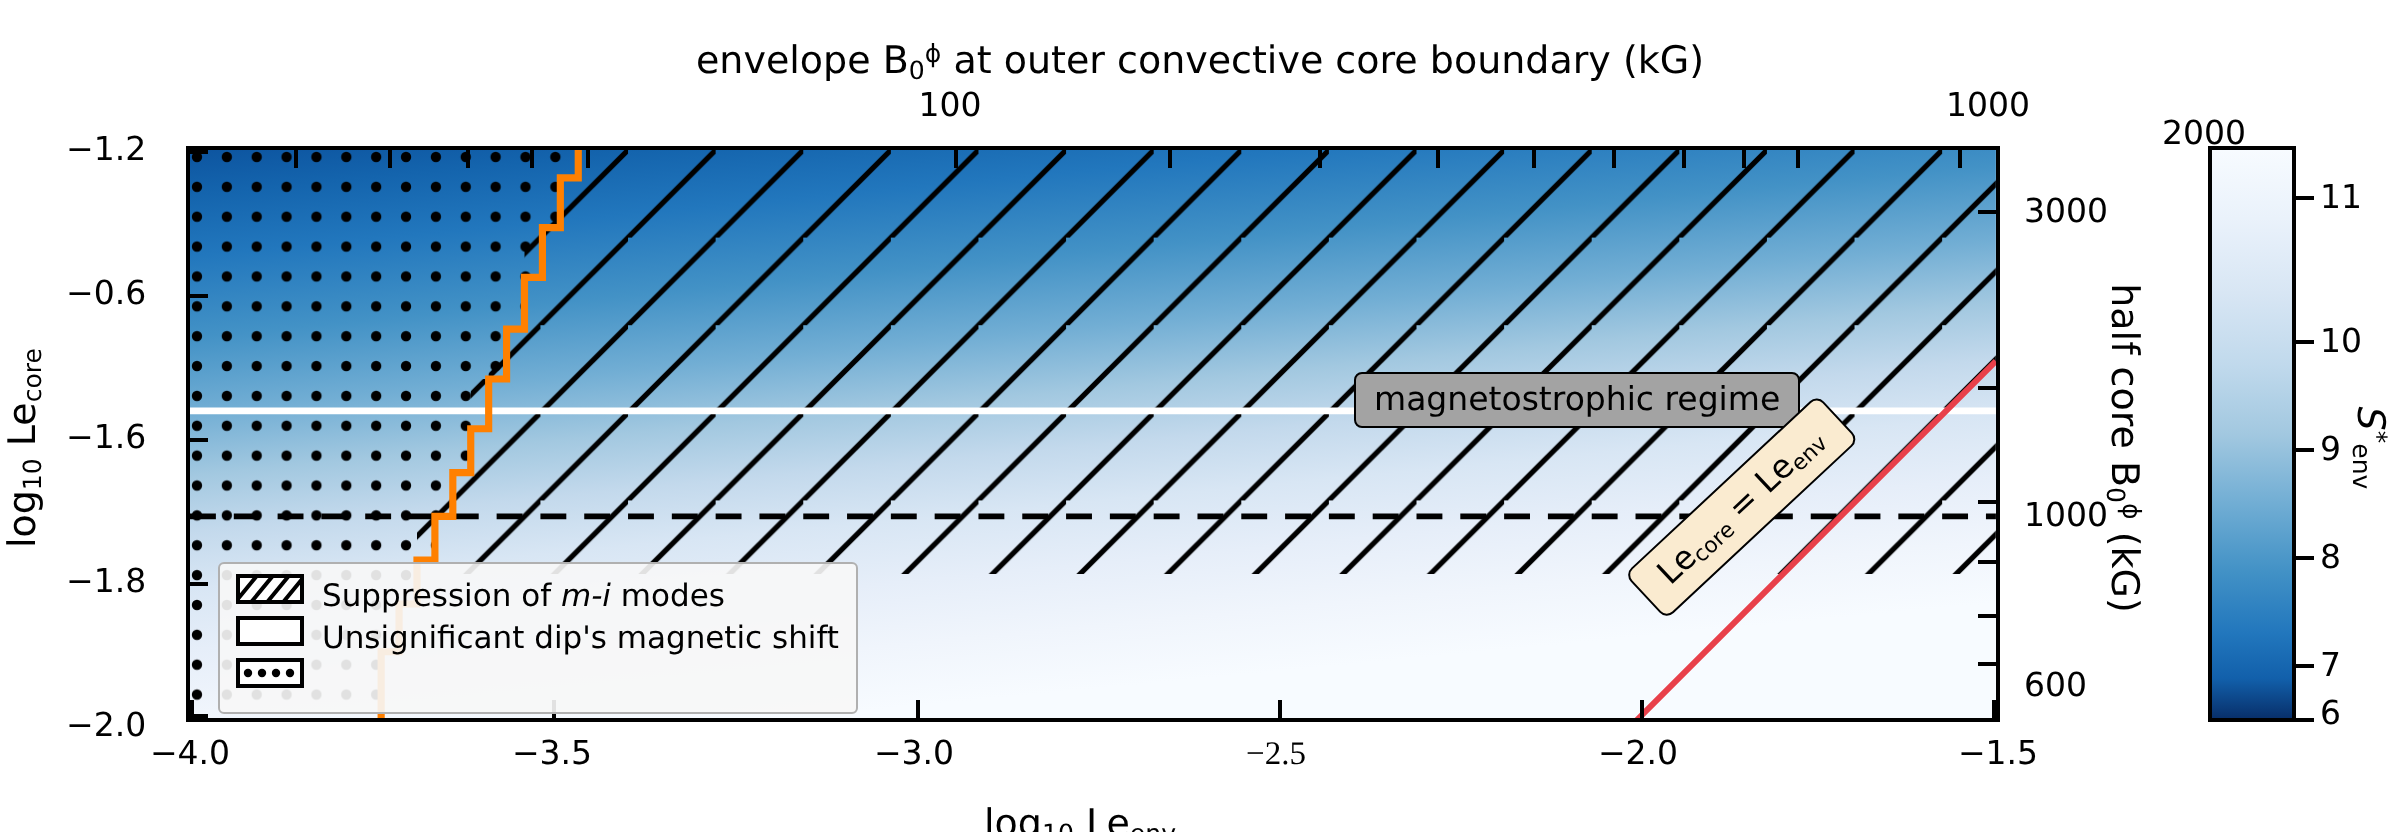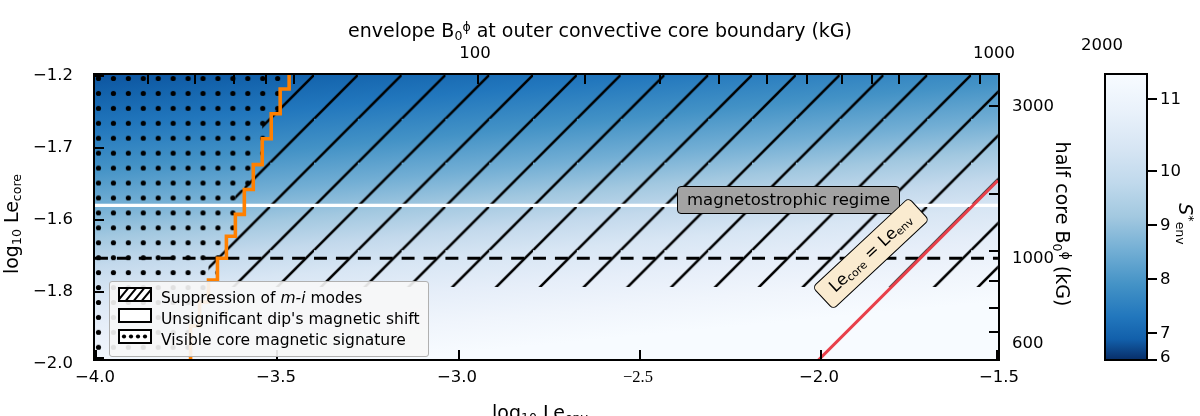--- a/index.html
+++ b/index.html
@@ -58,24 +58,24 @@
 <body>
 
 <div id="fig">
 
   <div class="txt ctr" id="top-title">
     envelope B<sub>0</sub><sup>ɸ</sup> at outer convective core boundary (kG)
   </div>
 
   <div class="txt ctr tick-lbl" style="left:475px;top:27px;">100</div>
   <div class="txt ctr tick-lbl" style="left:994px;top:27px;">1000</div>
-  <div class="txt ctr tick-lbl" style="left:1102px;top:19px;">2000</div>
+  <div class="txt ctr tick-lbl" style="left:1102px;top:41px;">2000</div>
 
   <div class="txt tick-lbl" style="left:33px;top:49px;">−1.2</div>
-  <div class="txt tick-lbl" style="left:33px;top:121px;">−1.7</div>
+  <div class="txt tick-lbl" style="left:33px;top:121px;">−0.6</div>
   <div class="txt tick-lbl" style="left:33px;top:193px;">−1.6</div>
   <div class="txt tick-lbl" style="left:33px;top:265px;">−1.8</div>
   <div class="txt tick-lbl" style="left:33px;top:337px;">−2.0</div>
 
   <div class="txt ctr tick-lbl" style="left:95px;top:351px;">−4.0</div>
   <div class="txt ctr tick-lbl" style="left:276px;top:351px;">−3.5</div>
   <div class="txt ctr tick-lbl" style="left:457px;top:351px;">−3.0</div>
   <div class="txt ctr tick-lbl" style="left:638px;top:351px;font-family:Liberation Serif, serif;">−2.5</div>
   <div class="txt ctr tick-lbl" style="left:819px;top:351px;">−2.0</div>
   <div class="txt ctr tick-lbl" style="left:999px;top:351px;">−1.5</div>
@@ -233,21 +233,20 @@
 
     <div class="leg-row">
       <span class="leg-patch">
         <svg width="30" height="11" viewBox="0 0 30 11" style="display:block">
           <circle cx="4" cy="5.5" r="2.1" fill="#000"></circle>
           <circle cx="11" cy="5.5" r="2.1" fill="#000"></circle>
           <circle cx="18" cy="5.5" r="2.1" fill="#000"></circle>
           <circle cx="25" cy="5.5" r="2.1" fill="#000"></circle>
         </svg>
       </span>
-      <span>Visible core magnetic signature</span>
     </div>
 
   </div>
 
   <div id="cbar">
     <svg id="cbar-grad" viewBox="0 0 40 284" preserveAspectRatio="none">
       <defs>
         <linearGradient id="cg" x1="0" y1="0" x2="0" y2="1">
           <stop offset="0.00" stop-color="#f7fbff"></stop>
           <stop offset="0.12" stop-color="#eaf2fb"></stop>

